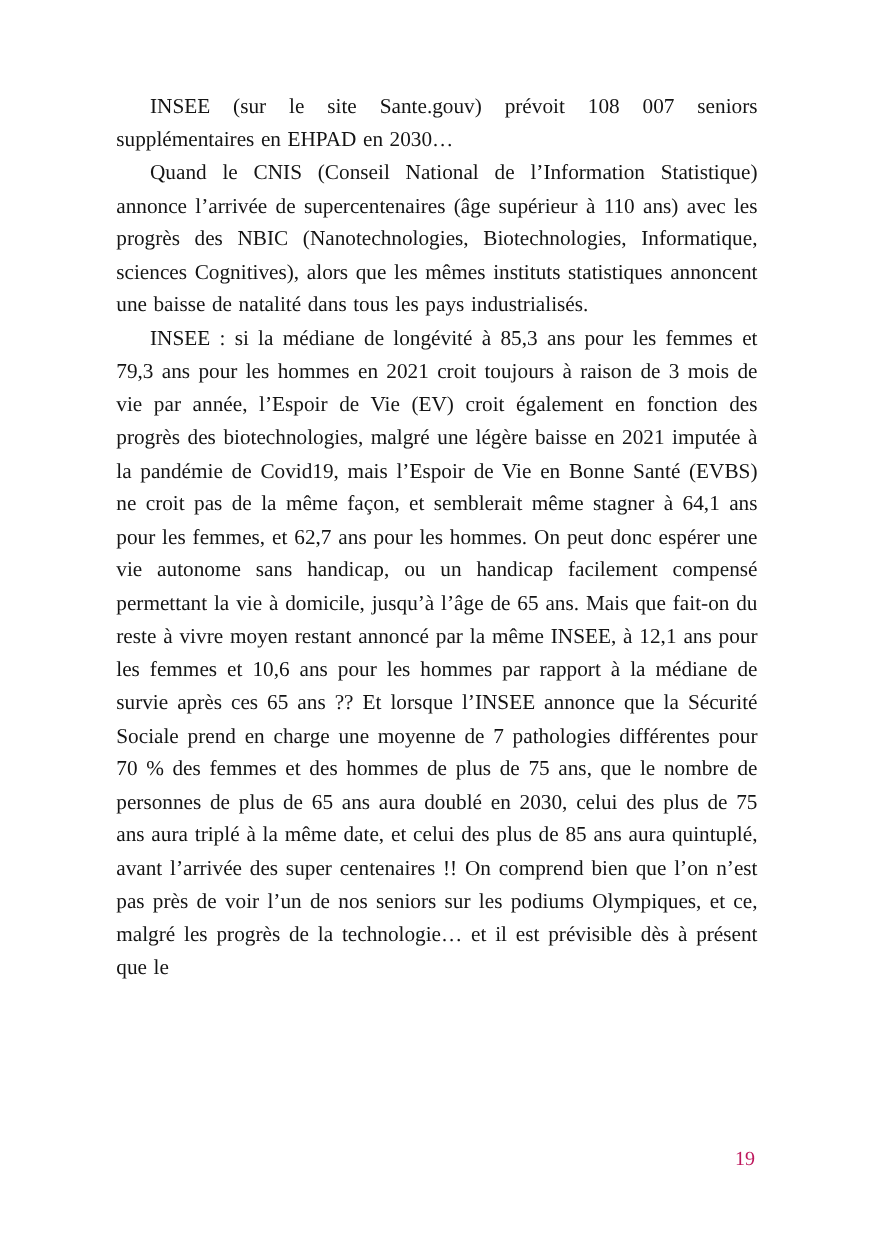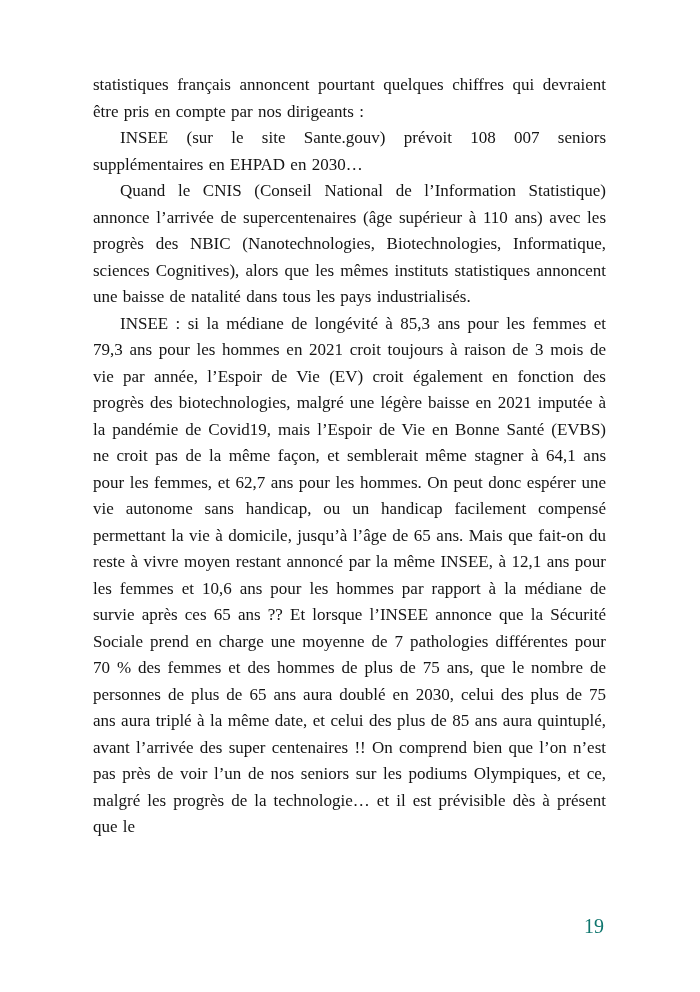--- a/index.html
+++ b/index.html
@@ -28,29 +28,28 @@
     text-align: justify;
     word-spacing: 1px;
   }
   .para.indent {
     text-indent: 27px;
   }
   .page-number {
     position: absolute;
     right: 96px;
     bottom: 56px;
-    font-size: 20px;
+    font-size: 16px;
     line-height: 1;
-    color: #0f766e;
+    color: #be185d;
   }
 </style>
 </head>
 <body>
 
 <div class="page">
   <div class="body-text">
-    <p class="para no-indent">statistiques français annoncent pourtant quelques chiffres qui devraient être pris en compte par nos dirigeants :</p>
     <p class="para indent">INSEE (sur le site Sante.gouv) prévoit 108 007 seniors supplémentaires en EHPAD en 2030…</p>
     <p class="para indent">Quand le CNIS (Conseil National de l’Information Statistique) annonce l’arrivée de supercentenaires (âge supérieur à 110 ans) avec les progrès des NBIC (Nanotechnologies, Biotechnologies, Informatique, sciences Cognitives), alors que les mêmes instituts statistiques annoncent une baisse de natalité dans tous les pays industrialisés.</p>
     <p class="para indent">INSEE : si la médiane de longévité à 85,3 ans pour les femmes et 79,3 ans pour les hommes en 2021 croit toujours à raison de 3 mois de vie par année, l’Espoir de Vie (EV) croit également en fonction des progrès des biotechnologies, malgré une légère baisse en 2021 imputée à la pandémie de Covid19, mais l’Espoir de Vie en Bonne Santé (EVBS) ne croit pas de la même façon, et semblerait même stagner à 64,1 ans pour les femmes, et 62,7 ans pour les hommes. On peut donc espérer une vie autonome sans handicap, ou un handicap facilement compensé permettant la vie à domicile, jusqu’à l’âge de 65 ans. Mais que fait-on du reste à vivre moyen restant annoncé par la même INSEE, à 12,1 ans pour les femmes et 10,6 ans pour les hommes par rapport à la médiane de survie après ces 65 ans ?? Et lorsque l’INSEE annonce que la Sécurité Sociale prend en charge une moyenne de 7 pathologies différentes pour 70 % des femmes et des hommes de plus de 75 ans, que le nombre de personnes de plus de 65 ans aura doublé en 2030, celui des plus de 75 ans aura triplé à la même date, et celui des plus de 85 ans aura quintuplé, avant l’arrivée des super centenaires !! On comprend bien que l’on n’est pas près de voir l’un de nos seniors sur les podiums Olympiques, et ce, malgré les progrès de la technologie… et il est prévisible dès à présent que le</p>
   </div>
   <div class="page-number">19</div>
 </div>
 
 </body></html>

